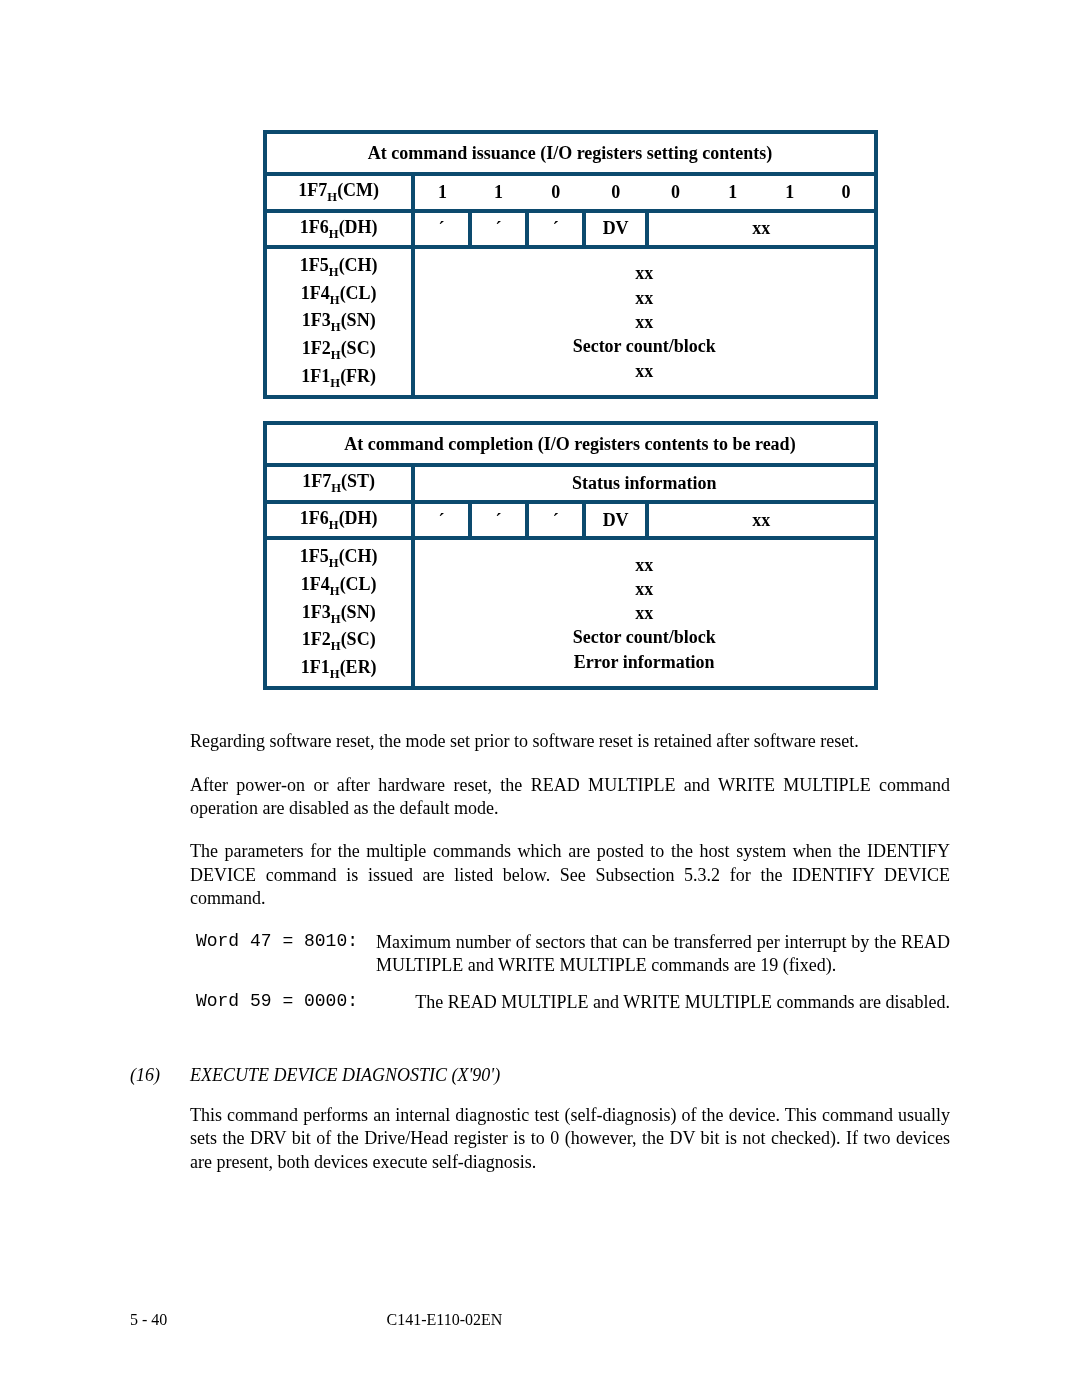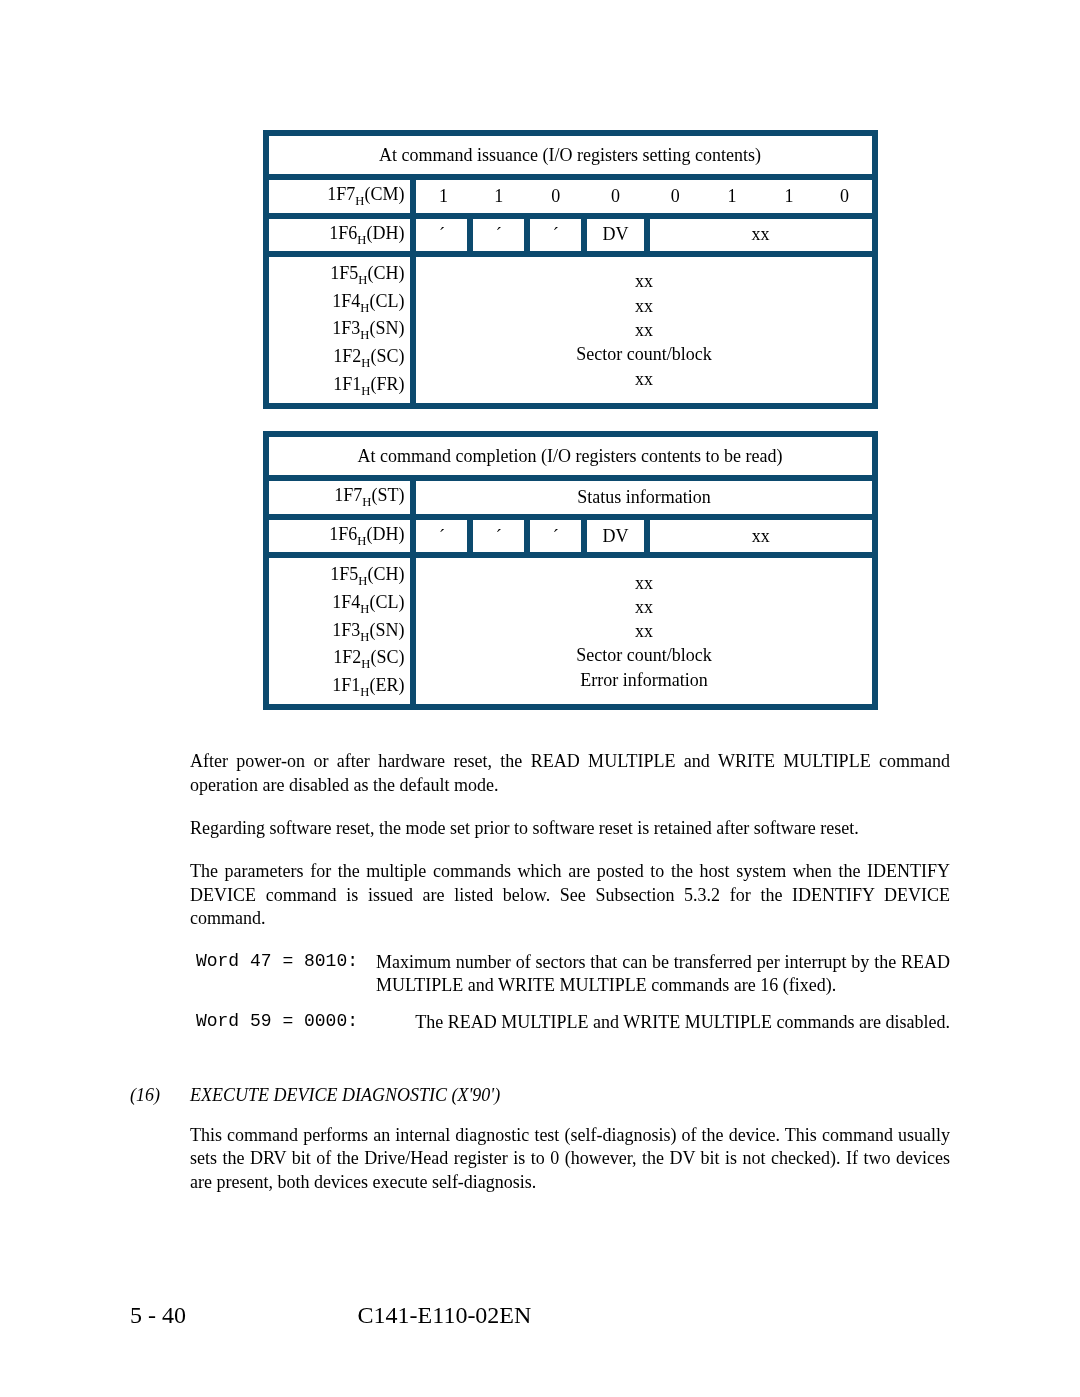--- a/index.html
+++ b/index.html
@@ -24,33 +24,33 @@
     margin-left: 60px;
   }
 
   table.reg {
     border-collapse: collapse;
     width: 615px;
     margin: 0 auto 22px auto;
     table-layout: fixed;
   }
   table.reg td, table.reg th {
-    border: 6px solid #0c4a6e;
+    border: 4px solid #0c4a6e;
     padding: 4px 6px;
-    font-weight: normal;
+    font-weight: bold;
     vertical-align: middle;
   }
   table.reg .title {
     text-align: center;
     height: 30px;
   }
   
   table.reg .lab {
     width: 130px;
-    text-align: right;
+    text-align: center;
   }
   
   table.reg .bit {
     text-align: center;
   }
   
 
   
   .multi-lines {
     text-align: center;
@@ -103,21 +103,21 @@
 
   .footer {
     position: absolute;
     bottom: 68px;
     left: 0;
     width: 1080px;
     padding: 0 130px;
     box-sizing: border-box;
     display: flex;
     justify-content: space-between;
-    font-size: 24px;
+    font-size: 16px;
   }
   .footer .center {
     position: absolute;
     left: 0;
     width: 889px;
     text-align: center;
   }
 
   
   .tick {
@@ -224,28 +224,28 @@
           <div>xx</div>
           <div>Sector count/block</div>
           <div>Error information</div>
         </td>
       </tr>
     </tbody>
       </table>
 
     <div style="height:18px"></div>
 
+    <p class="para" style="text-align:left">Regarding software reset, the mode set prior to software reset is retained after software reset.</p>
     <p class="para">After power-on or after hardware reset, the READ MULTIPLE and WRITE MULTIPLE command operation are disabled as the default mode.</p>
-    <p class="para" style="text-align:left">Regarding software reset, the mode set prior to software reset is retained after software reset.</p>
     <p class="para">The parameters for the multiple commands which are posted to the host system when the IDENTIFY DEVICE command is issued are listed below.  See Subsection 5.3.2 for the IDENTIFY DEVICE command.</p>
 
     <div class="word-list">
       <div class="word-row">
         <div class="word-key">Word 47 = 8010:</div>
-        <div class="word-val">Maximum number of sectors that can be transferred per interrupt by the READ MULTIPLE and WRITE MULTIPLE commands are 16 (fixed).</div>
+        <div class="word-val">Maximum number of sectors that can be transferred per interrupt by the READ MULTIPLE and WRITE MULTIPLE commands are 19 (fixed).</div>
       </div>
       <div class="word-row">
         <div class="word-key">Word 59 = 0000:</div>
         <div class="word-val" style="text-align:right">The READ MULTIPLE and WRITE MULTIPLE commands are disabled.</div>
       </div>
       <div class="word-row">
         <div class="word-key"></div>
       </div>
     </div>
 

